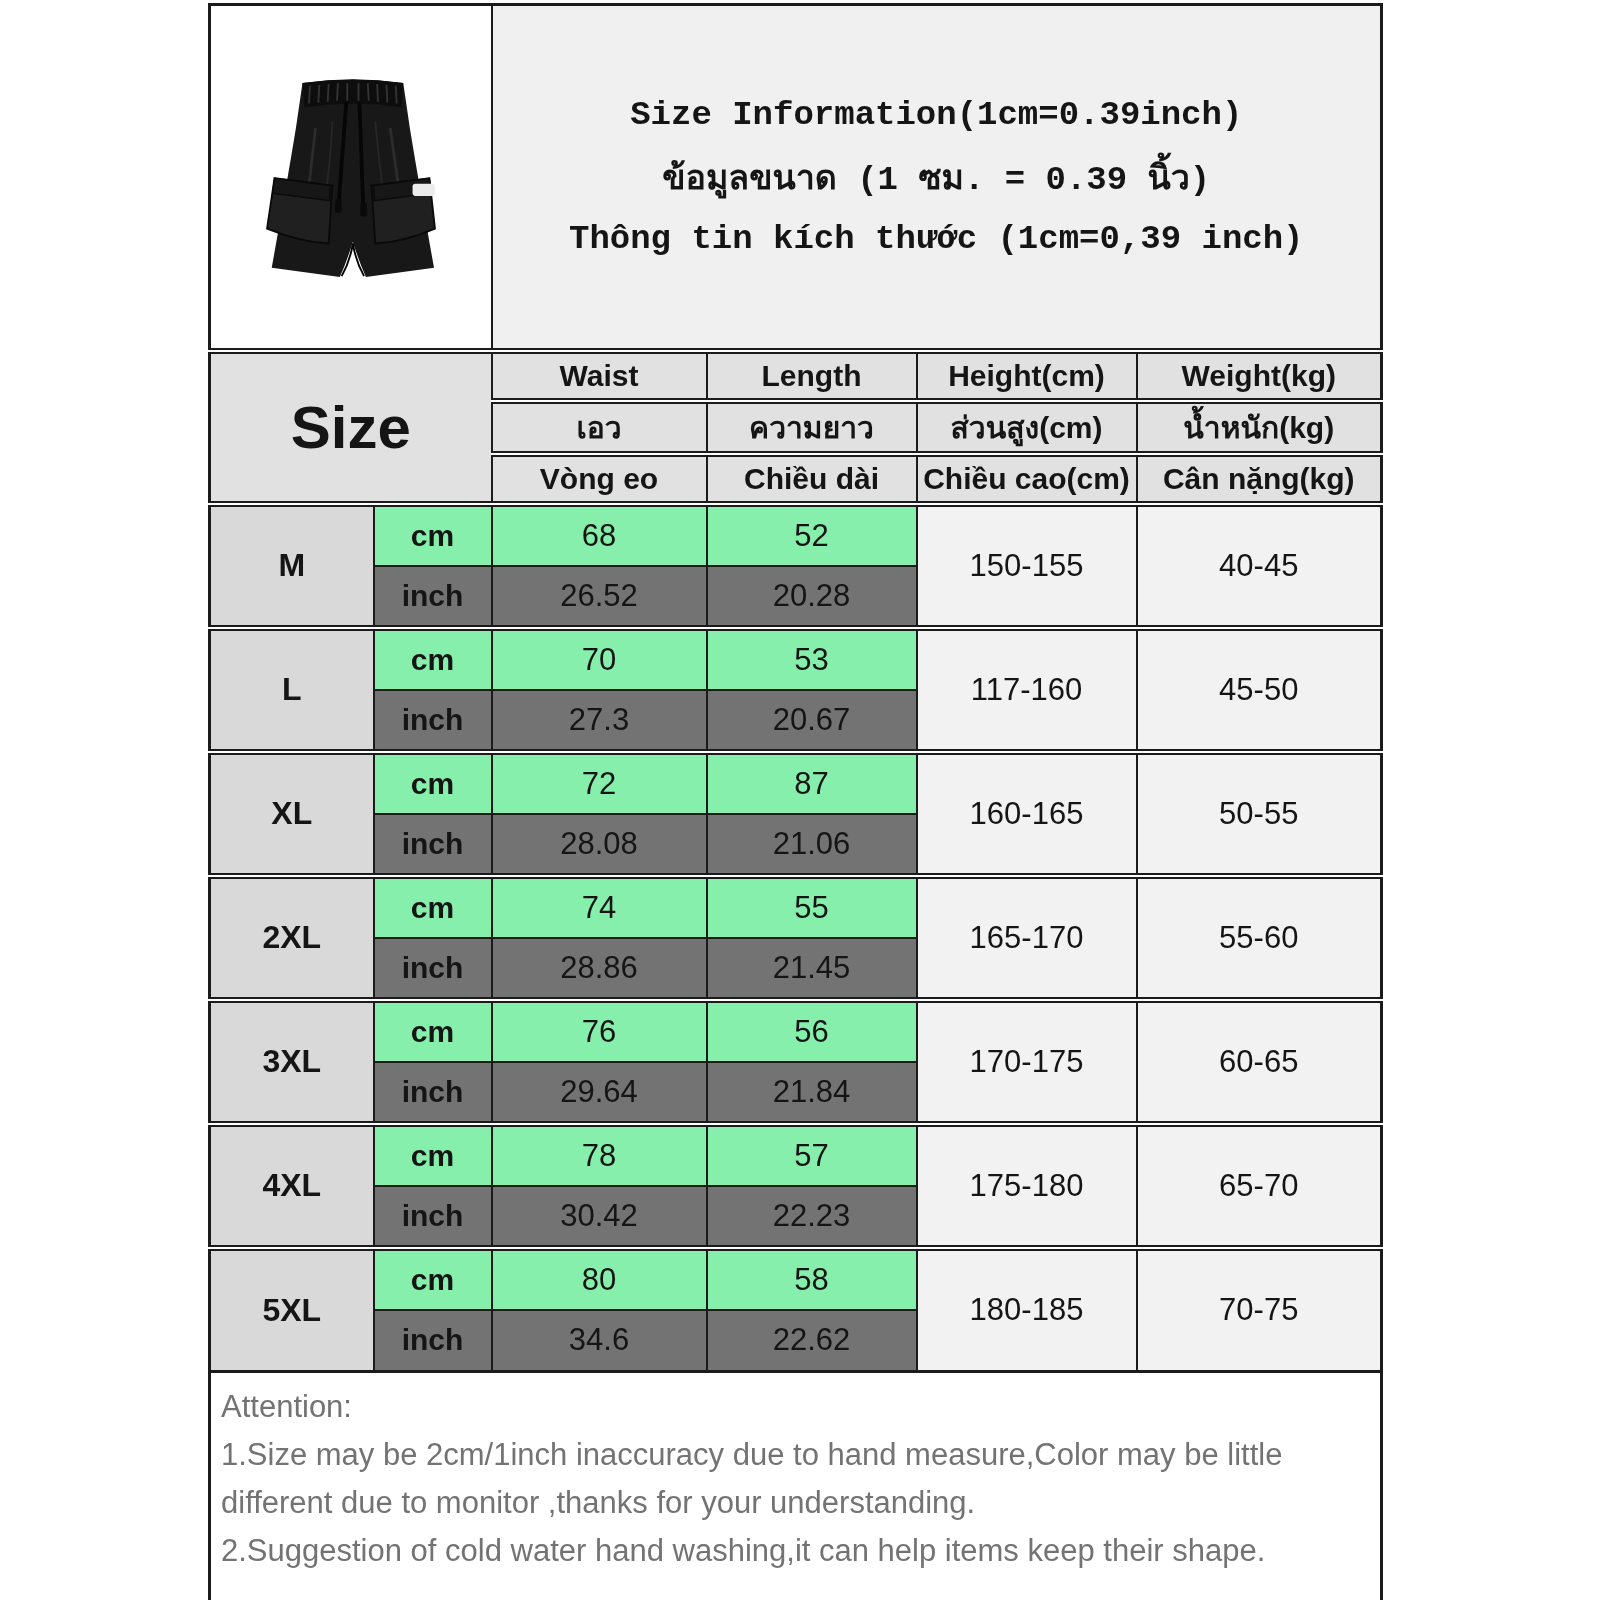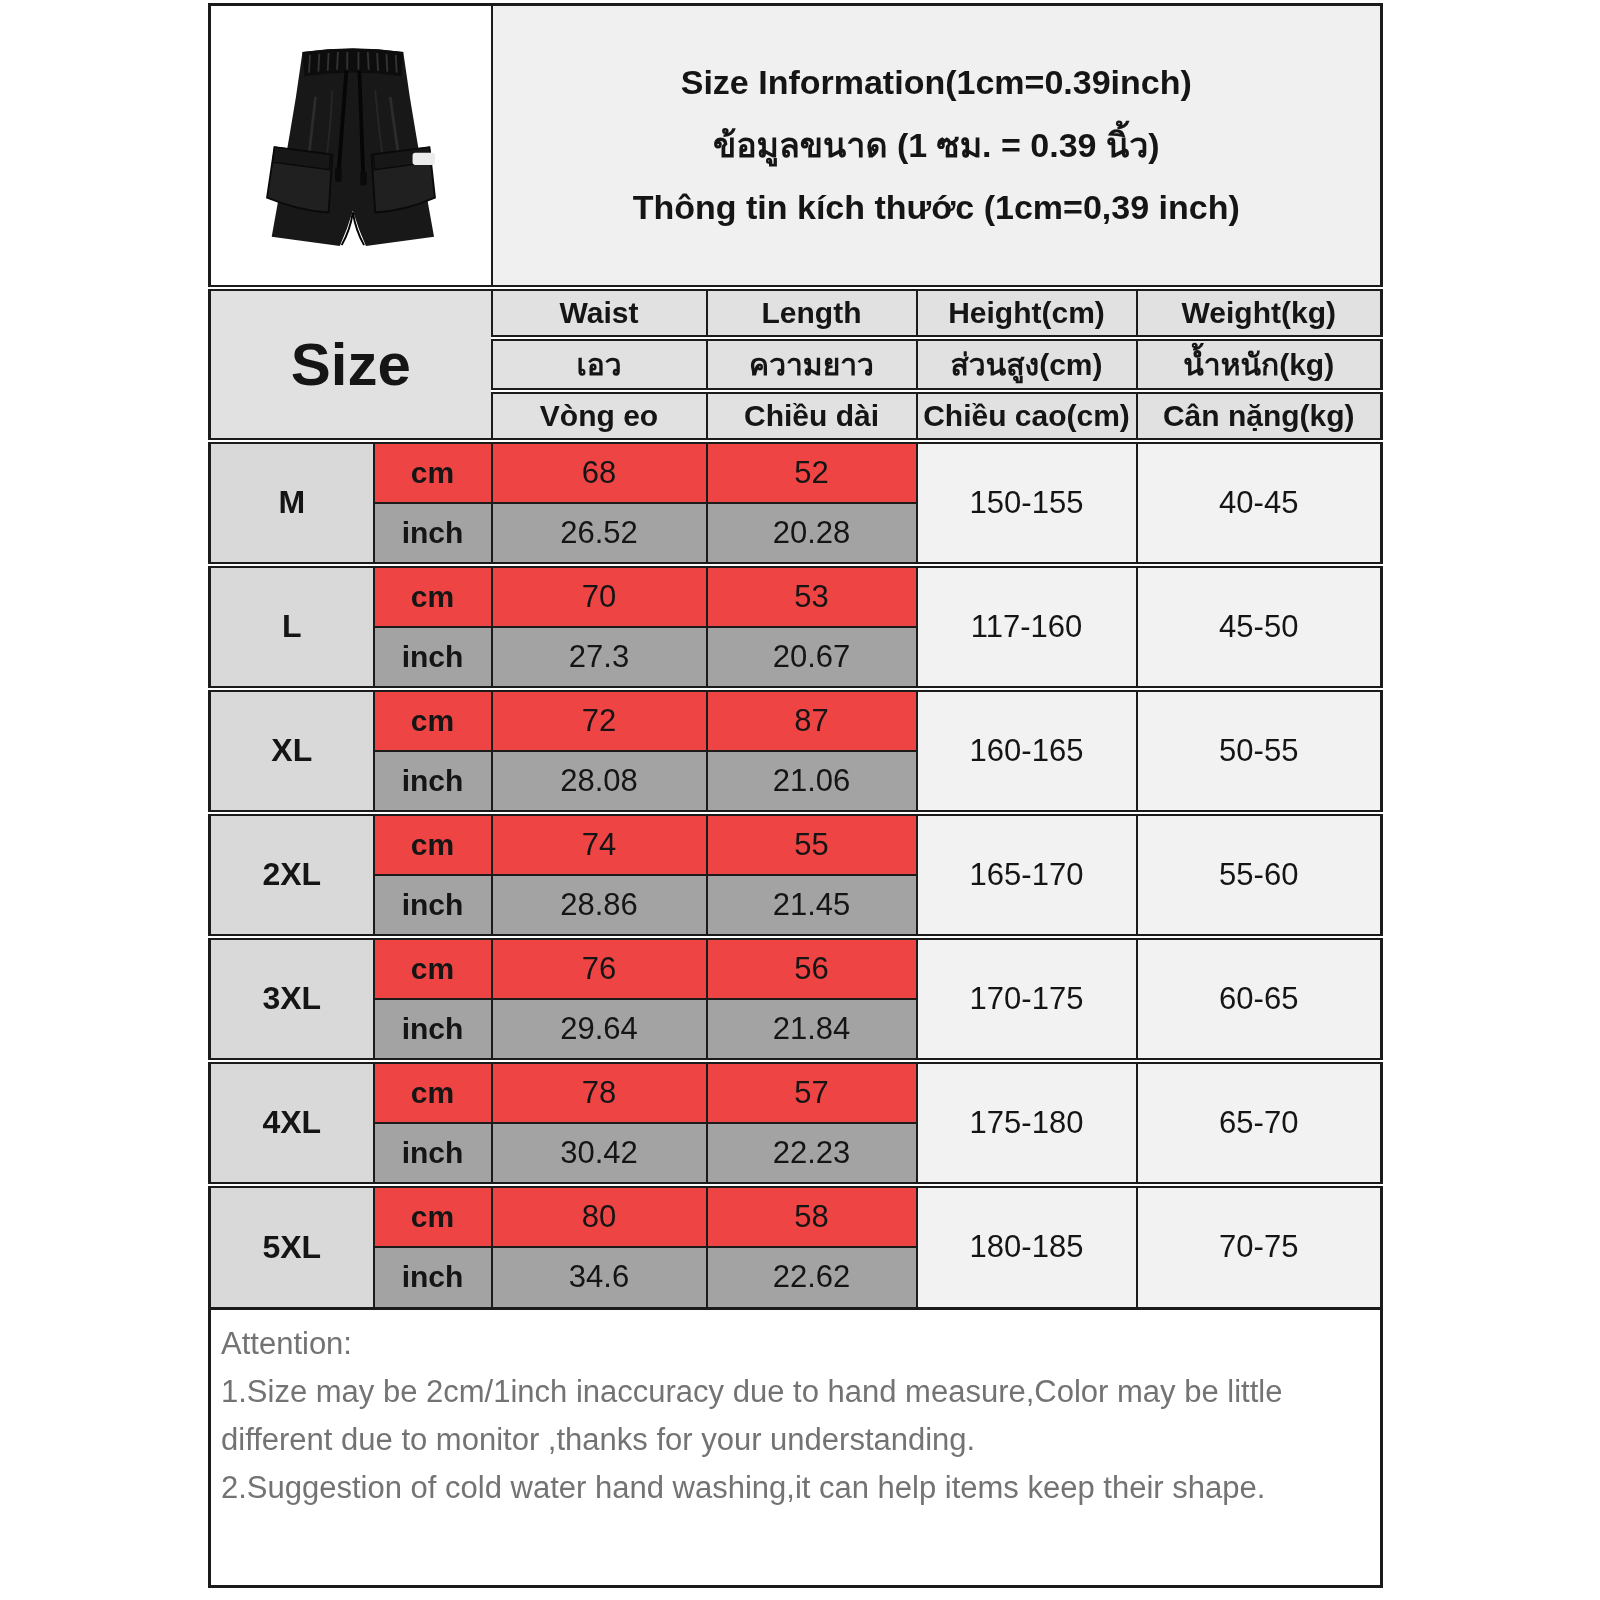--- a/index.html
+++ b/index.html
@@ -24,21 +24,21 @@
     border: 2px solid #1b1b1b;
     text-align: center;
     vertical-align: middle;
     overflow: hidden;
   }
   
   tr.band-start td, tr.band-start th { border-top: 6px double #1b1b1b; }
   td.attention-cell { border-top: 3px solid #1b1b1b; }
 
   
-  tr.top-row td { height: 283px; }
+  tr.top-row td { height: 346px; font-family: Liberation Mono, monospace; }
   td.img-cell { background: #ffffff; }
   td.title-cell { background: #f0f0f0; }
   .title-stack {
     display: flex; flex-direction: column; justify-content: center;
     align-items: center; gap: 16px; height: 100%;
   }
   .title-line { font-weight: bold; font-size: 34px; letter-spacing: 0; }
 
   
   tr.head-row { height: 50px; }
@@ -46,22 +46,22 @@
   td.size-cell {
     background: #e1e1e1;
     font-size: 60px; font-weight: bold;
   }
 
   
   tr.data-row { height: 62px; }
   td.size-label { background: #d9d9d9; font-size: 32px; font-weight: bold; }
   td.unit-label { font-size: 30px; font-weight: bold; }
   td.val { font-size: 31px; font-weight: normal; }
-  tr.cm-row td.unit-label, tr.cm-row td.val { background: #ef4444; }
-  tr.inch-row td.unit-label, tr.inch-row td.val { background: #a3a3a3; }
+  tr.cm-row td.unit-label, tr.cm-row td.val { background: #86efac; }
+  tr.inch-row td.unit-label, tr.inch-row td.val { background: #737373; }
   td.range { background: #f2f2f2; font-size: 31px; font-weight: normal; margin-top: 20px; }
 
   
   td.attention-cell {
     height: 278px;
     background: #ffffff;
     text-align: left;
     vertical-align: top;
     padding: 10px 12px 0 10px;
   }

